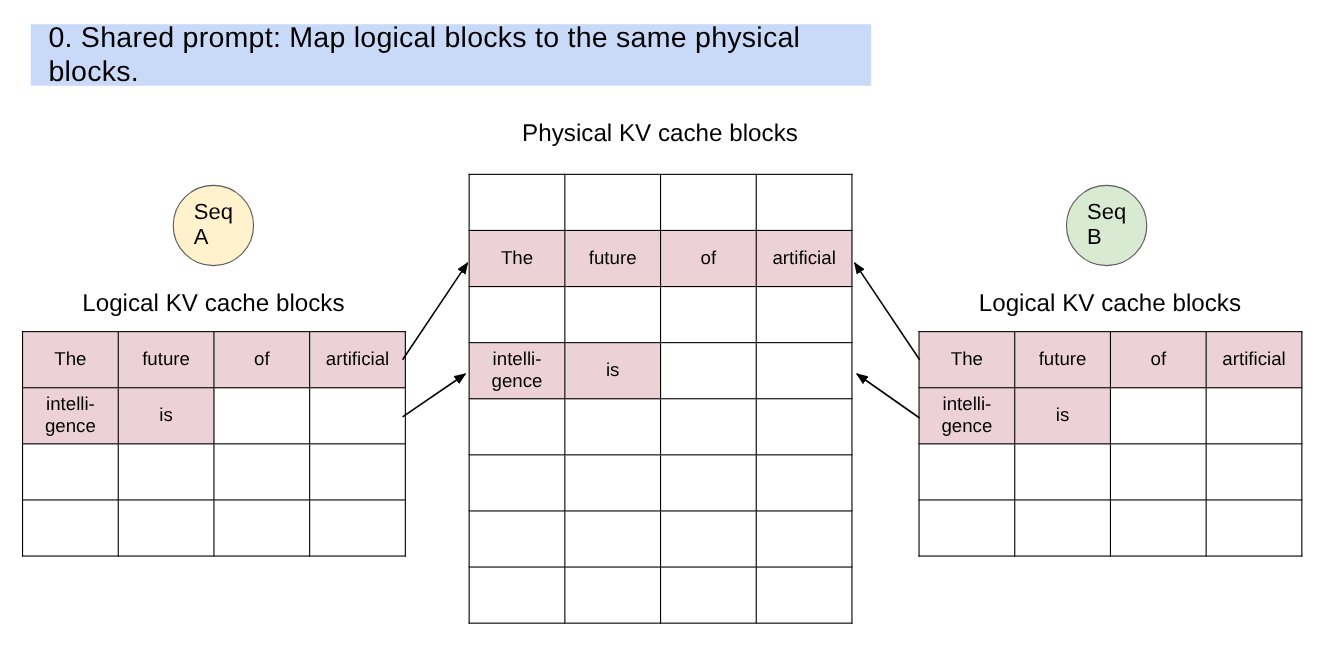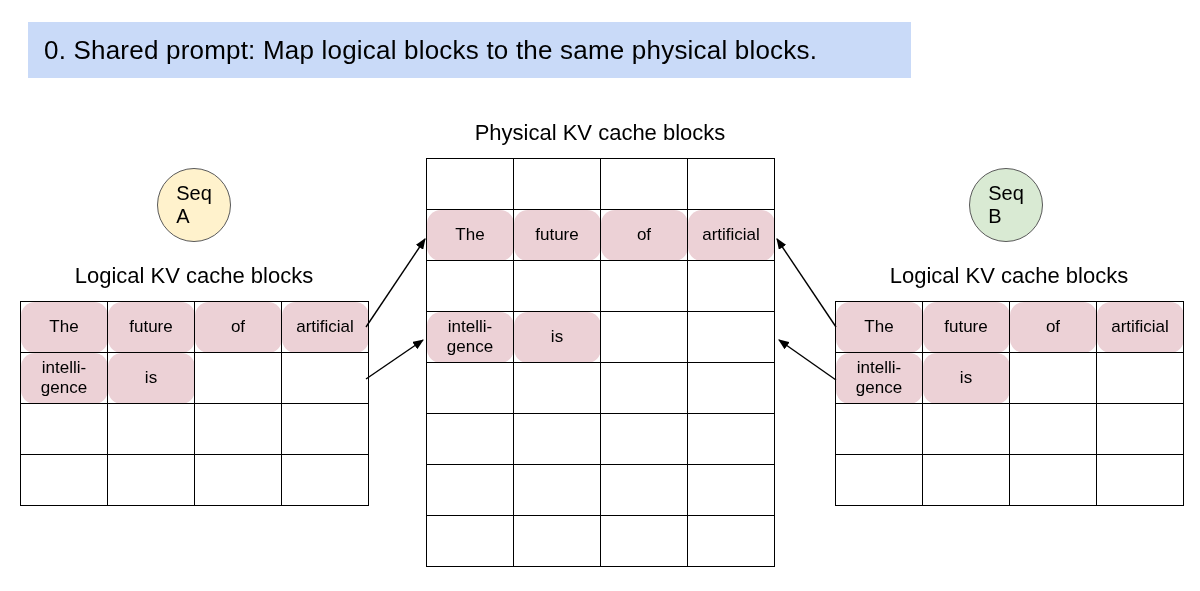--- a/index.html
+++ b/index.html
@@ -9,59 +9,59 @@
     --seq-b:#d9ead3;
     --border:#000000;
   }
   *{box-sizing:border-box;margin:0;padding:0;}
   html,body{background:#ffffff;}
   body{font-family:"Liberation Sans","DejaVu Sans",sans-serif;color:#000;}
   .canvas{
     position:relative;width:1200px;height:591px;background:#fff;overflow:hidden;
   }
   .banner{
-    position:absolute;left:28px;top:22px;width:883px;height:56px;
+    position:absolute;left:28px;top:22px;width:764px;height:56px;
     background:var(--banner-bg);
     display:flex;align-items:center;padding:0 16px;
     font-size:26px;letter-spacing:0.2px;
   }
   .section-heading{
     position:absolute;text-align:center;font-size:22px;white-space:nowrap;
   }
   table.grid{
     position:absolute;border-collapse:collapse;table-layout:fixed;background:#fff;
   }
   table.grid td{
     border:1.5px solid var(--border);
     width:87px;height:51px;
     text-align:center;vertical-align:middle;
     font-size:17px;line-height:1.2;white-space:pre-line;
     padding:0;
   }
-  table.grid td.pink{background:var(--pink);border-radius:14px;}
+  table.grid td.pink{background:var(--pink);}
   .seq-badge{
     position:absolute;width:74px;height:74px;border-radius:50%;
     border:1.5px solid #595959;
     display:flex;align-items:center;justify-content:center;text-align:left;
     font-size:20px;line-height:1.15;white-space:pre-line;
   }
   .seq-badge.a{background:var(--seq-a);}
   .seq-badge.b{background:var(--seq-b);}
   svg.arrows{position:absolute;left:0;top:0;pointer-events:none;}
 </style>
 </head>
 <body>
 
 <div class="canvas">
 
   <div class="banner">
     <span>0. Shared prompt: Map logical blocks to the same physical blocks.</span>
   </div>
 
-  <div class="section-heading" style="left:426px;top:120px;width:348px;">Physical KV cache blocks</div>
+  <div class="section-heading" style="left:426px;top:108px;width:348px;">Physical KV cache blocks</div>
 
   <table class="grid" style="left:426px;top:158px;">
     <tbody>
         <tr>
       <td></td>
       <td></td>
       <td></td>
       <td></td>
     </tr>
     <tr>

